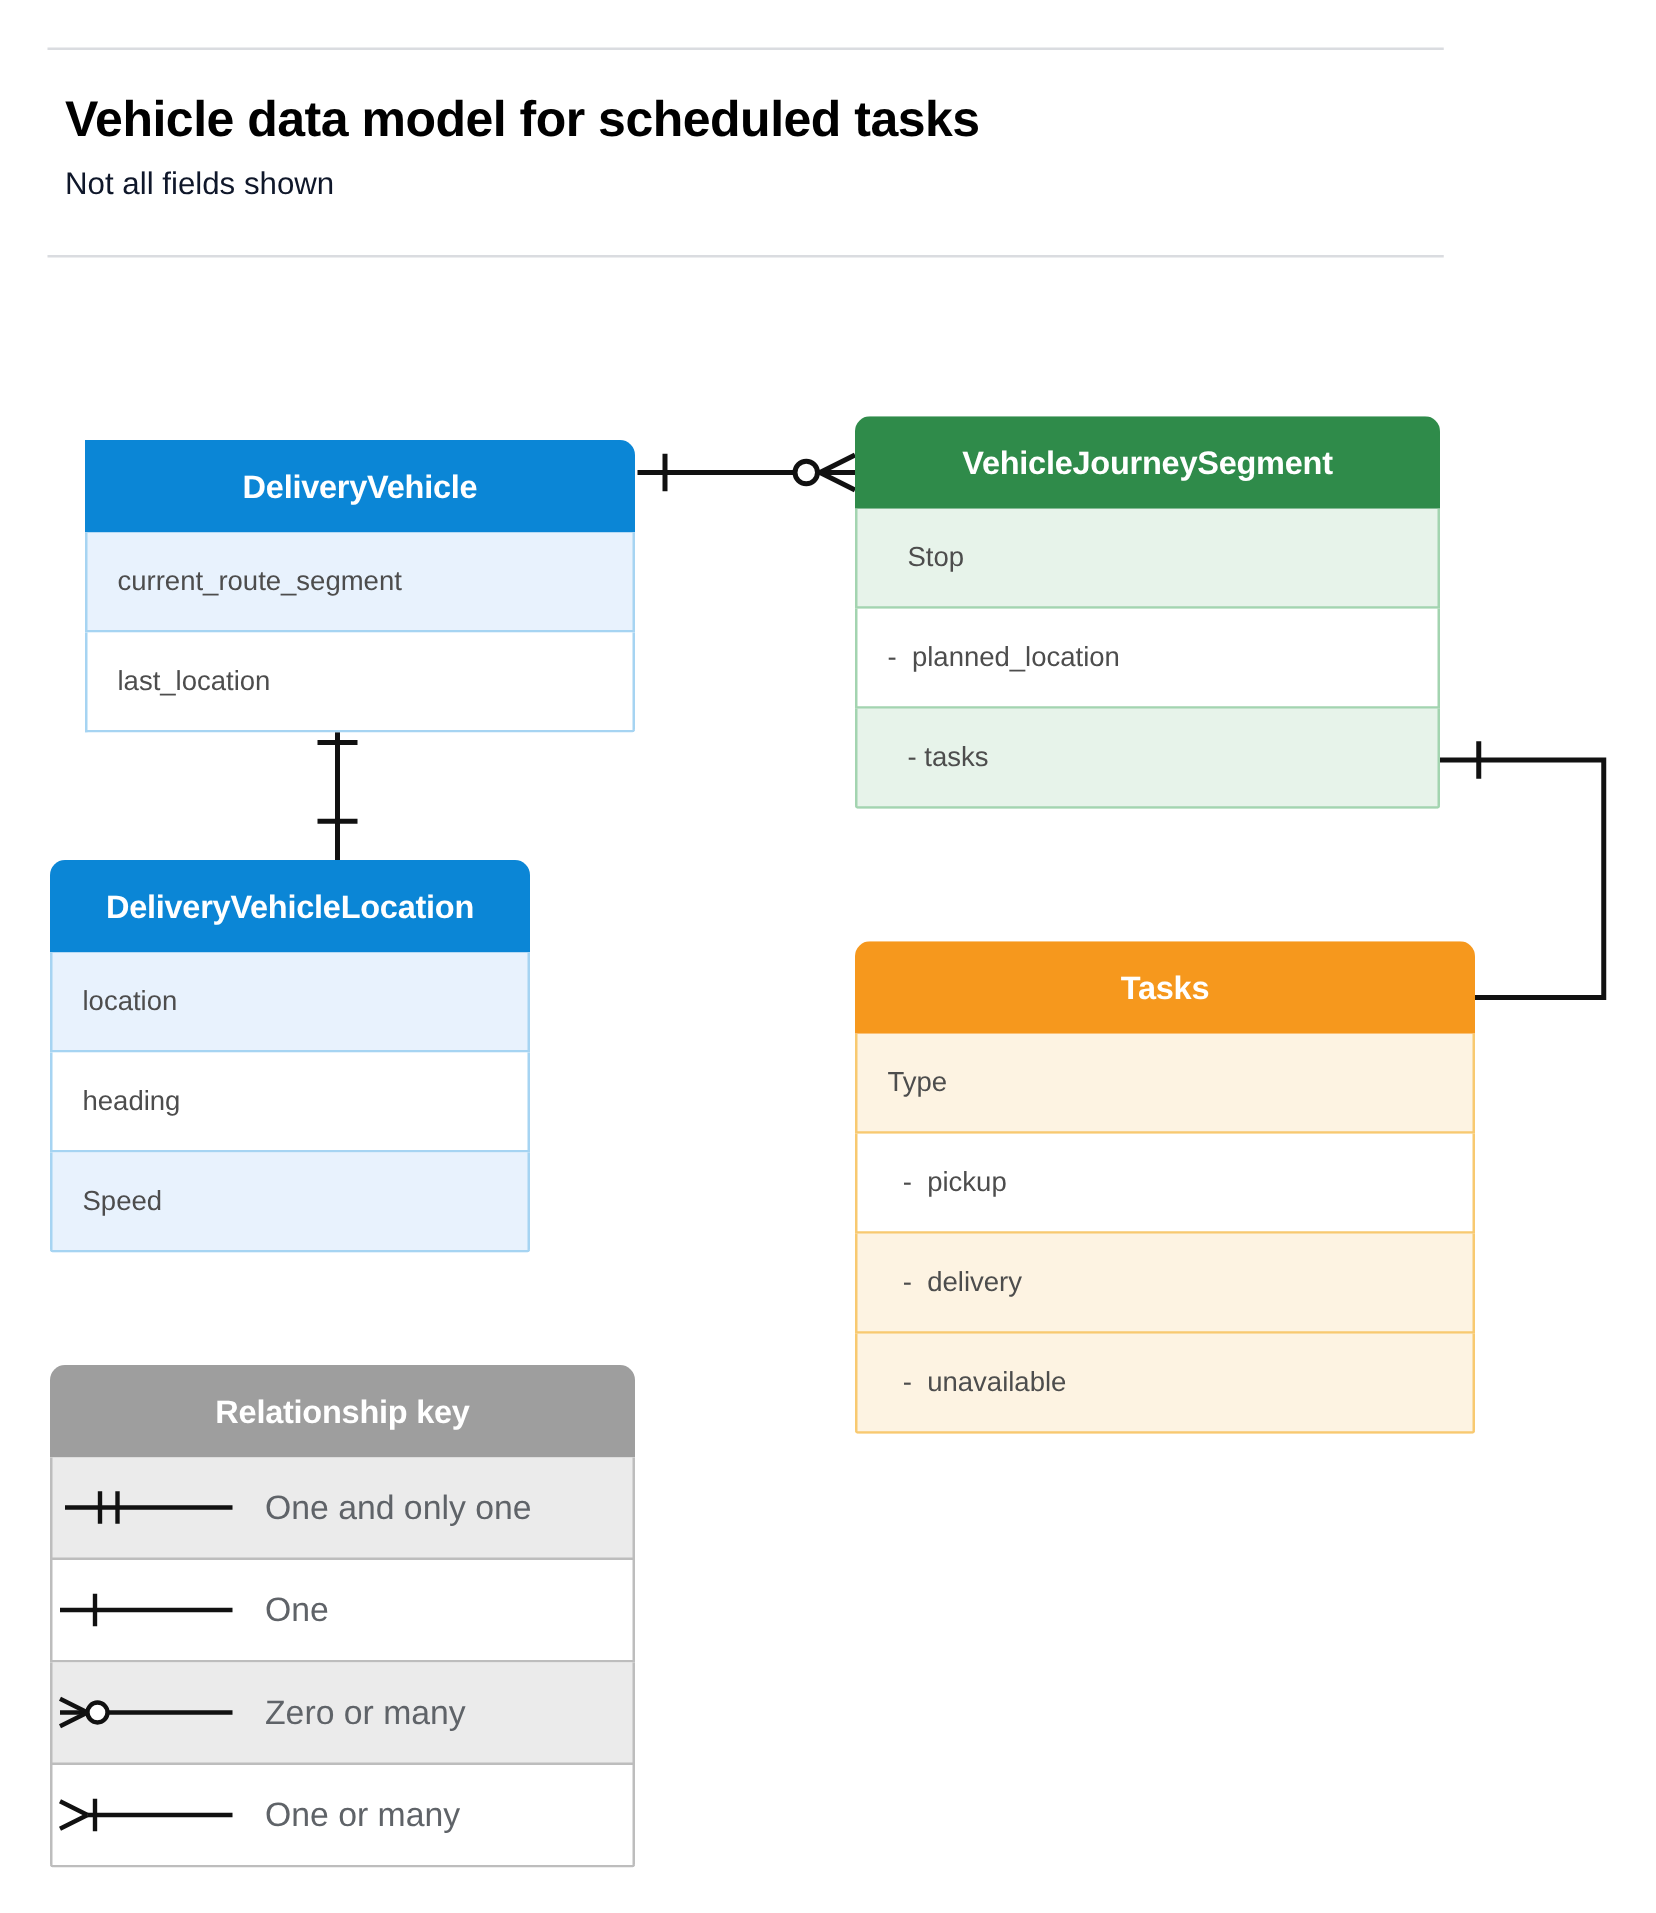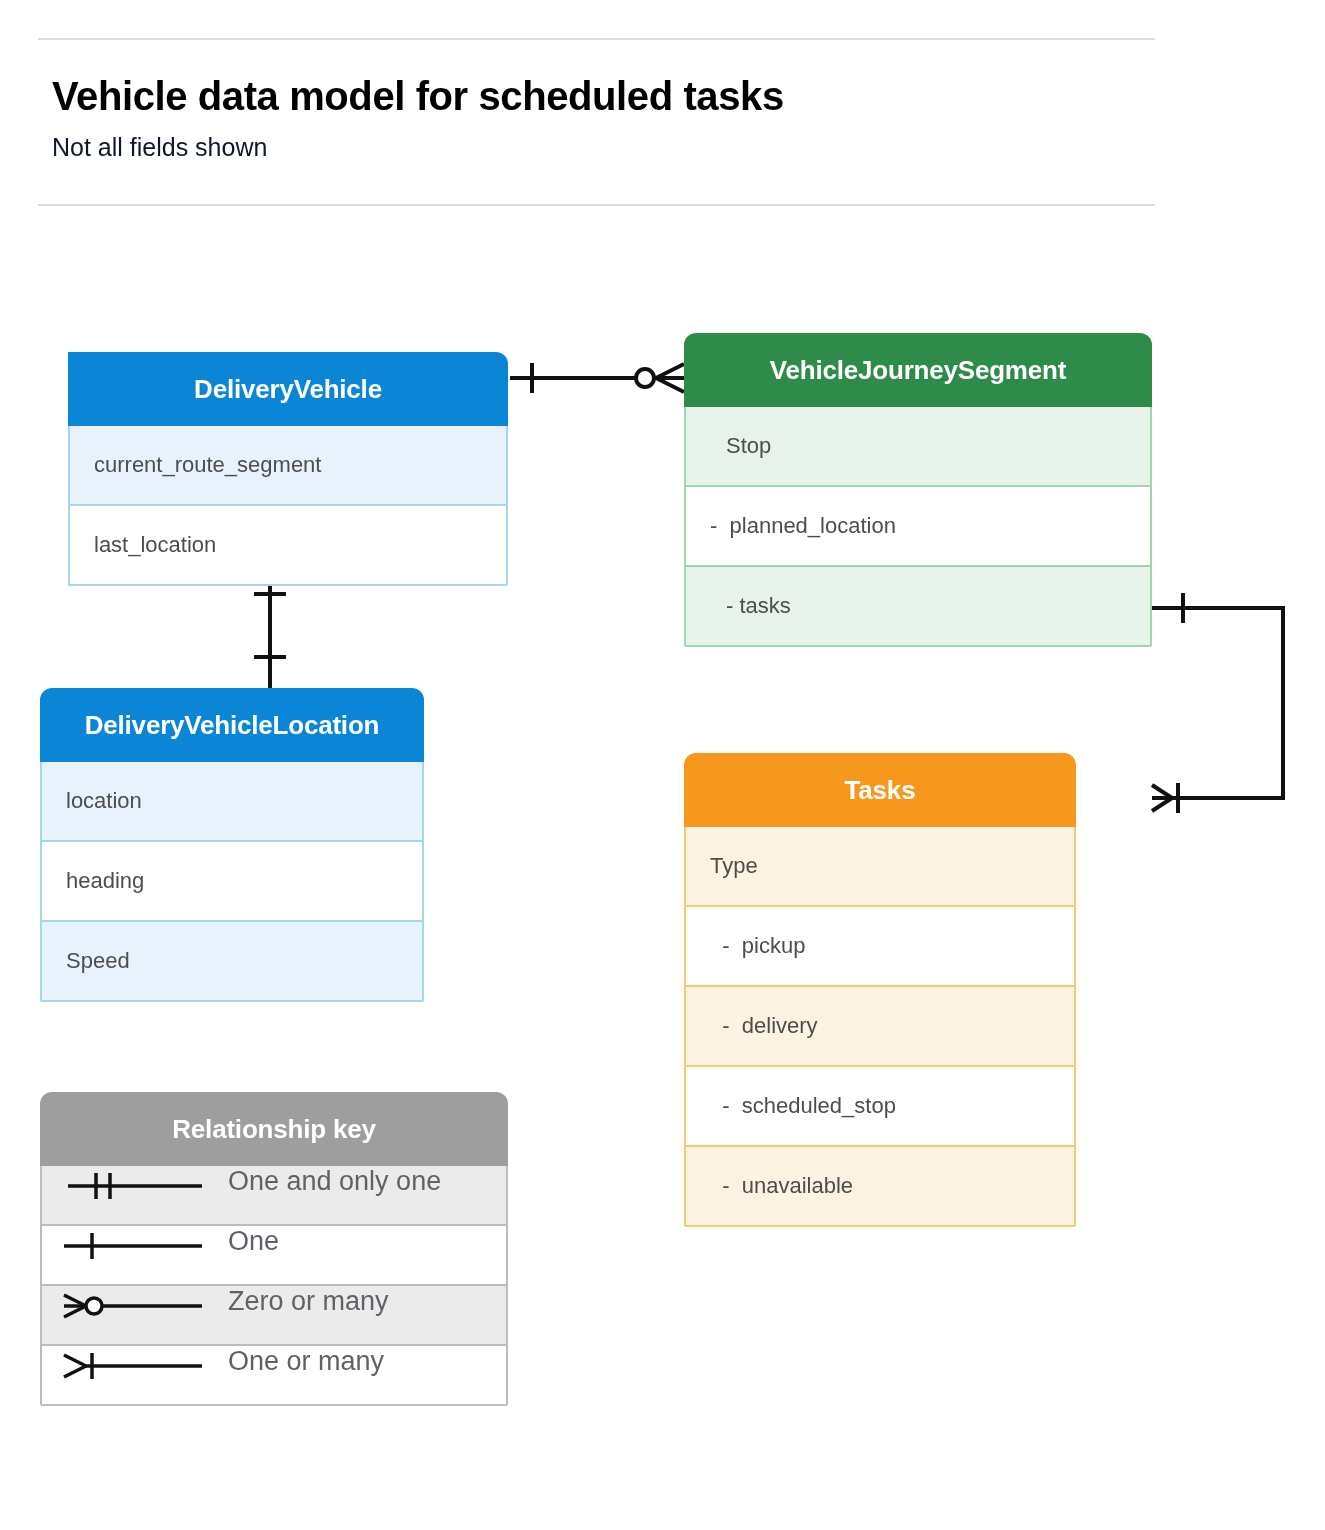--- a/index.html
+++ b/index.html
@@ -98,31 +98,32 @@
 
   
   .theme-gray .entity-header { background: #9e9e9e; }
   .theme-gray .row-alt { background: #ebebeb; }
   .theme-gray .row-plain { background: #ffffff; }
 
   
   #entity-delivery-vehicle { left: 40px; top: 352px; width: 468px; padding-left: 28px; }
   #entity-delivery-vehicle-location { left: 40px; top: 688px; width: 384px; }
   #entity-vehicle-journey-segment { left: 684px; top: 333px; width: 468px; }
-  #entity-tasks { left: 684px; top: 753px; width: 392px; }
+  #entity-tasks { left: 684px; top: 753px; width: 496px; }
   #relationship-key { left: 40px; top: 1092px; width: 468px; }
 
   
   .legend-row {
-    height: 60px;
+    height: 82px;
     display: flex;
+    align-items: center;
     border-bottom: 2px solid #bdbdbd;
     border-left: 2px solid #bdbdbd;
     border-right: 2px solid #bdbdbd;
-    padding-left: 18px;
+    padding-left: 2px;
   }
   .legend-symbol {
     width: 150px;
     height: 40px;
     flex: 0 0 150px;
   }
   .legend-label {
     font-size: 27px;
     color: #5f6368;
     margin-left: 18px;
@@ -207,21 +208,20 @@
       <div class="entity-row row-alt last">- tasks</div>
     </div>
   </div>
 
   <div class="entity theme-orange" id="entity-tasks">
     <div class="entity-header">Tasks</div>
     <div class="entity-rows">
       <div class="entity-row row-alt">Type</div>
       <div class="entity-row row-plain">  -  pickup</div>
       <div class="entity-row row-alt">  -  delivery</div>
-      <div class="entity-row row-plain">  -  scheduled_stop</div>
       <div class="entity-row row-alt last">  -  unavailable</div>
     </div>
   </div>
 
   <div class="entity theme-gray" id="relationship-key">
     <div class="entity-header">Relationship key</div>
 
     <div class="legend-row row-alt">
       <svg class="legend-symbol" viewBox="0 0 150 40" xmlns="http://www.w3.org/2000/svg">
         <g stroke="#111111" stroke-width="3.5" fill="none">

